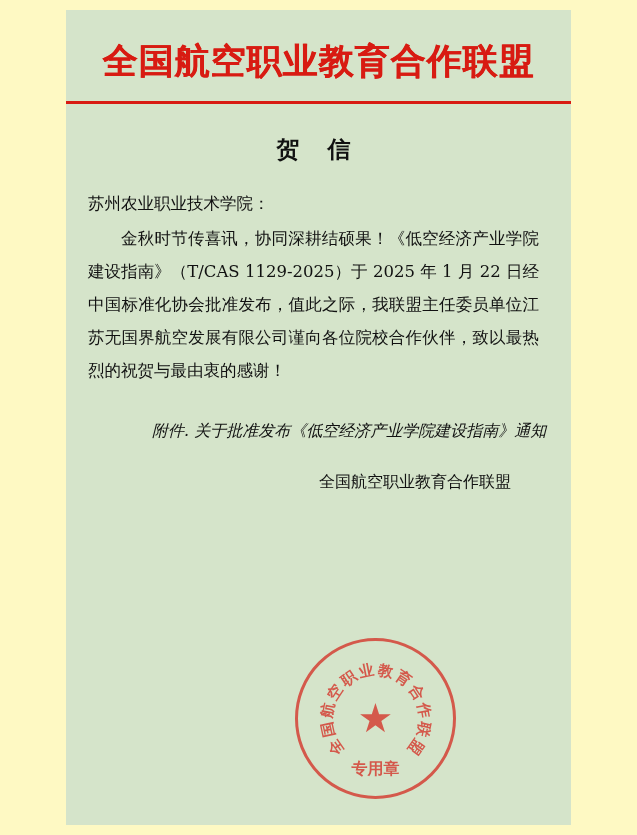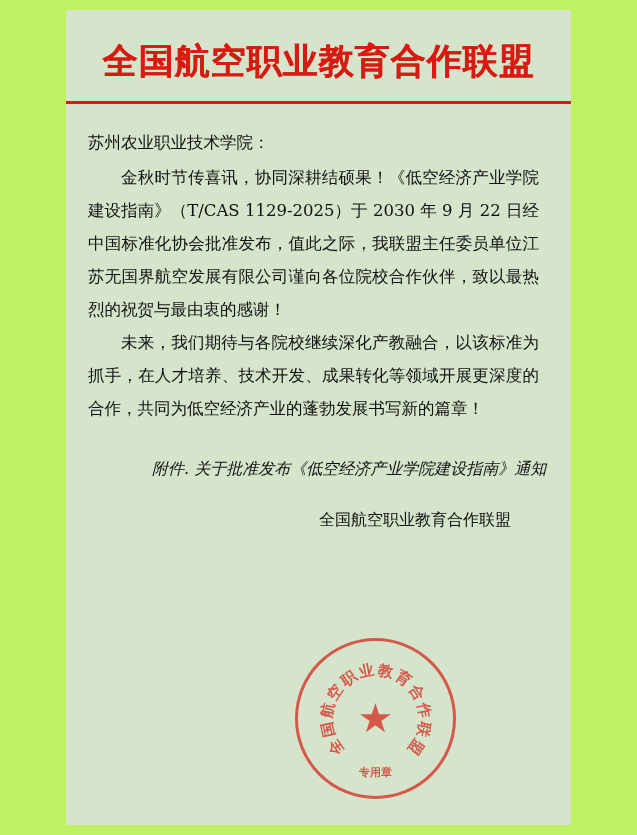--- a/index.html
+++ b/index.html
@@ -12,21 +12,21 @@
     height: 835px;
     font-family: "Liberation Serif", serif;
     position: relative;
     overflow: hidden;
   }
   .page {
     position: absolute;
     left: 0; top: 0;
     width: 637px;
     height: 835px;
-    background: #bef264;
+    background: #fef9c3;
     box-sizing: border-box;
   }
   .sheet {
     position: absolute;
     left: 66px;
     top: 10px;
     width: 505px;
     height: 815px;
     background: #d5e4ca;
     box-sizing: border-box;
@@ -124,40 +124,40 @@
     color: #d4241b;
     font-weight: bold;
     font-family: "DejaVu Serif", "Liberation Serif", serif;
     transform-origin: 0 0;
   }
   .seal .seal-bottom {
     position: absolute;
     left: 50%;
     bottom: 16px;
     transform: translateX(-50%);
-    font-size: 11px;
+    font-size: 16px;
     color: #d4241b;
     white-space: nowrap;
     font-weight: bold;
   }
 </style>
 </head>
 <body>
 
 <div class="page">
   <div class="sheet">
 
     <div class="letterhead">全国航空职业教育合作联盟</div>
     <div class="rule"></div>
 
+    <div class="title">贺 信</div>
 
     <div class="body-wrap">
       <div class="salutation">苏州农业职业技术学院：</div>
-      <p class="para">金秋时节传喜讯，协同深耕结硕果！《低空经济产业学院建设指南》（T/CAS 1129-2025）于 2030 年 9 月 22 日经中国标准化协会批准发布，值此之际，我联盟主任委员单位江苏无国界航空发展有限公司谨向各位院校合作伙伴，致以最热烈的祝贺与最由衷的感谢！</p>
-      <p class="para">未来，我们期待与各院校继续深化产教融合，以该标准为抓手，在人才培养、技术开发、成果转化等领域开展更深度的合作，共同为低空经济产业的蓬勃发展书写新的篇章！</p>
+      <p class="para">金秋时节传喜讯，协同深耕结硕果！《低空经济产业学院建设指南》（T/CAS 1129-2025）于 2025 年 1 月 22 日经中国标准化协会批准发布，值此之际，我联盟主任委员单位江苏无国界航空发展有限公司谨向各位院校合作伙伴，致以最热烈的祝贺与最由衷的感谢！</p>
     </div>
 
     <div class="attachment">附件. 关于批准发布《低空经济产业学院建设指南》通知</div>
 
     <div class="sign-block">
       <div>全国航空职业教育合作联盟</div>
     </div>
 
   </div>
 

